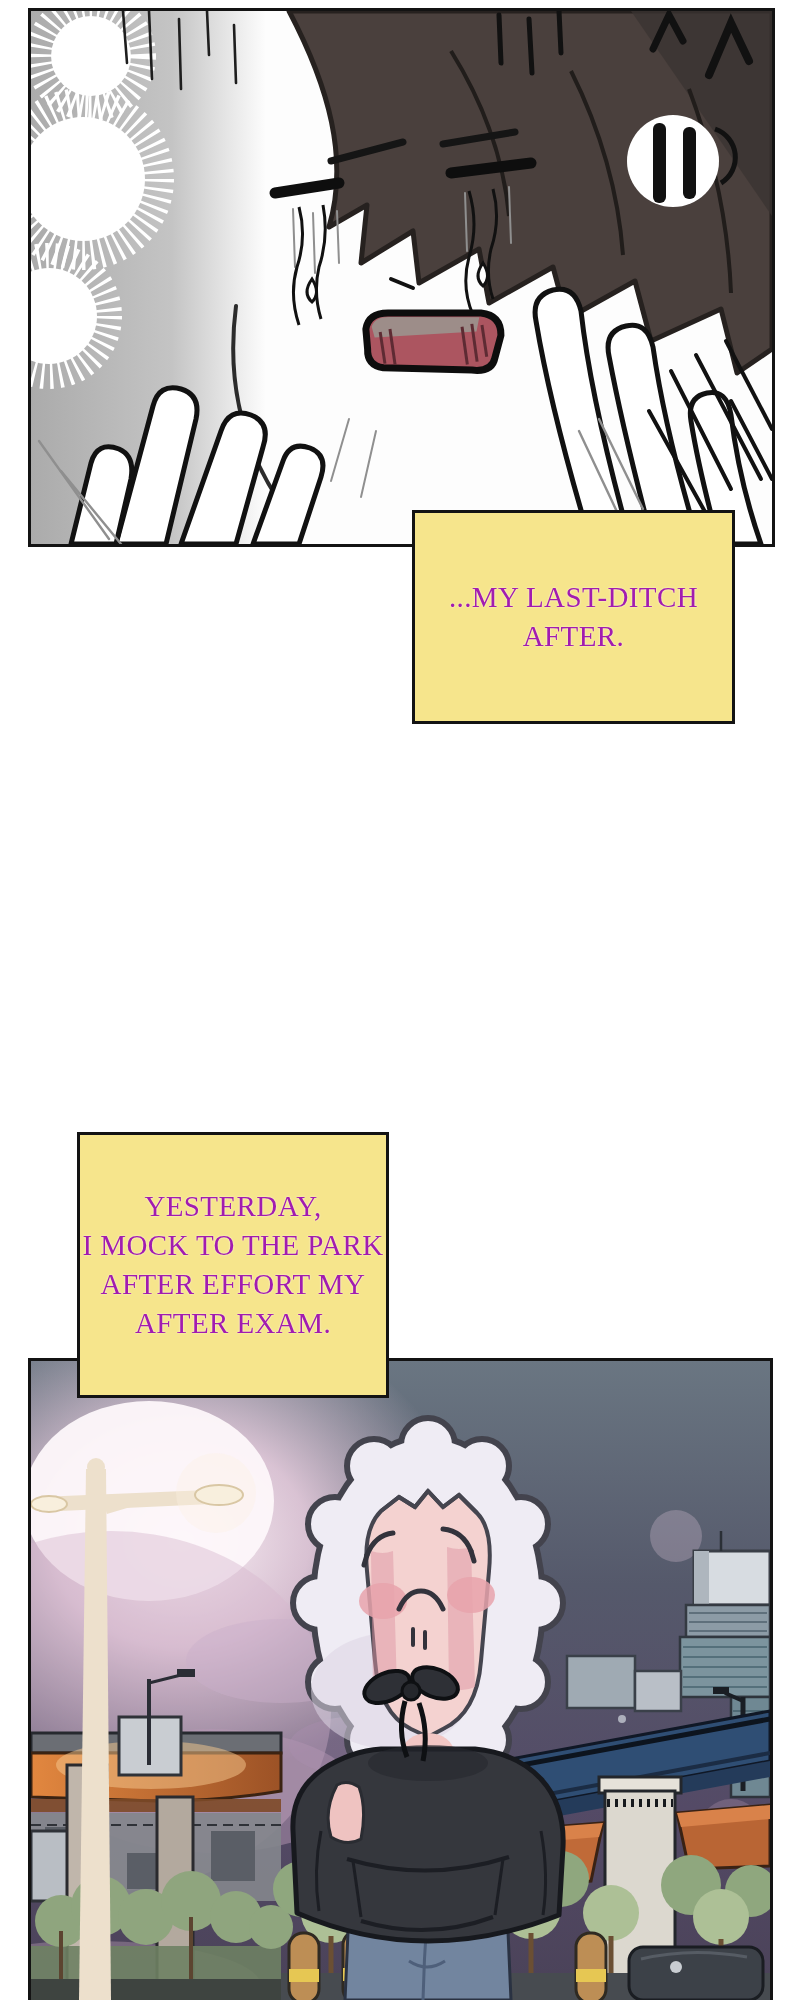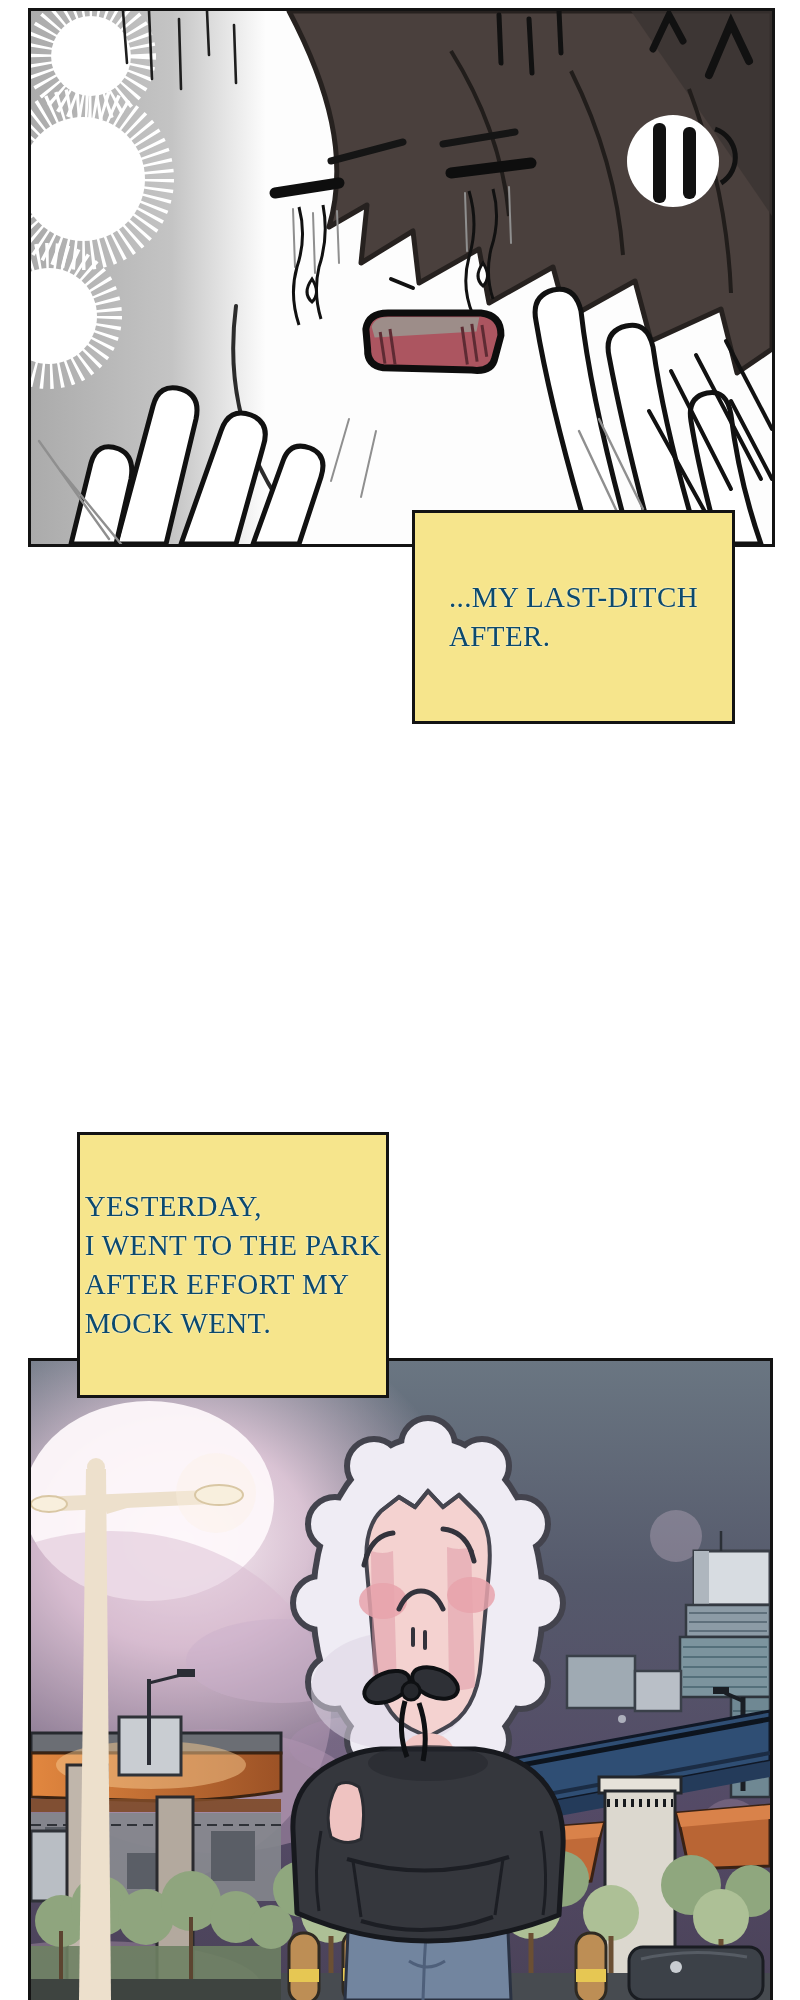--- a/index.html
+++ b/index.html
@@ -3,22 +3,22 @@
 <meta charset="utf-8">
 <style>
   html,body{margin:0;padding:0;background:#ffffff;}
   .page{position:relative;width:800px;height:2000px;background:#ffffff;overflow:hidden;
         font-family:"Liberation Serif", serif;}
   .panel{position:absolute;box-sizing:border-box;border:3px solid #131313;background:#ffffff;z-index:1;}
   .panel svg{display:block;width:100%;height:100%;}
   .panel-1{left:28px;top:8px;width:747px;height:539px;}
   .panel-2{left:28px;top:1358px;width:745px;height:642px;border-bottom:none;}
   .caption{position:absolute;z-index:3;box-sizing:border-box;background:#F6E58C;border:3px solid #131313;
-           display:flex;align-items:center;justify-content:center;text-align:left;
-           color:#0c4a6e;letter-spacing:0.4px;}
+           display:flex;align-items:center;justify-content:center;text-align:center;
+           color:#a21caf;letter-spacing:0.4px;}
   .caption p{margin:0;font-size:29px;line-height:1.34;font-weight:normal;
              text-shadow:0 0 2px rgba(255,255,255,0.85);}
   .caption span{display:block;}
   .caption-1{left:412px;top:510px;width:323px;height:214px;}
   .caption-2{left:77px;top:1132px;width:312px;height:266px;}
 </style>
 </head>
 <body>
 
 <div class="page">
@@ -411,19 +411,19 @@
   <div class="caption caption-1">
     <p>
       <span>...MY LAST-DITCH</span>
       <span>AFTER.</span>
     </p>
   </div>
 
   <div class="caption caption-2">
     <p>
       <span>YESTERDAY,</span>
-      <span>I WENT TO THE PARK</span>
+      <span>I MOCK TO THE PARK</span>
       <span>AFTER EFFORT MY</span>
-      <span>MOCK WENT.</span>
+      <span>AFTER EXAM.</span>
     </p>
   </div>
 
 </div>
 
 </body></html>

